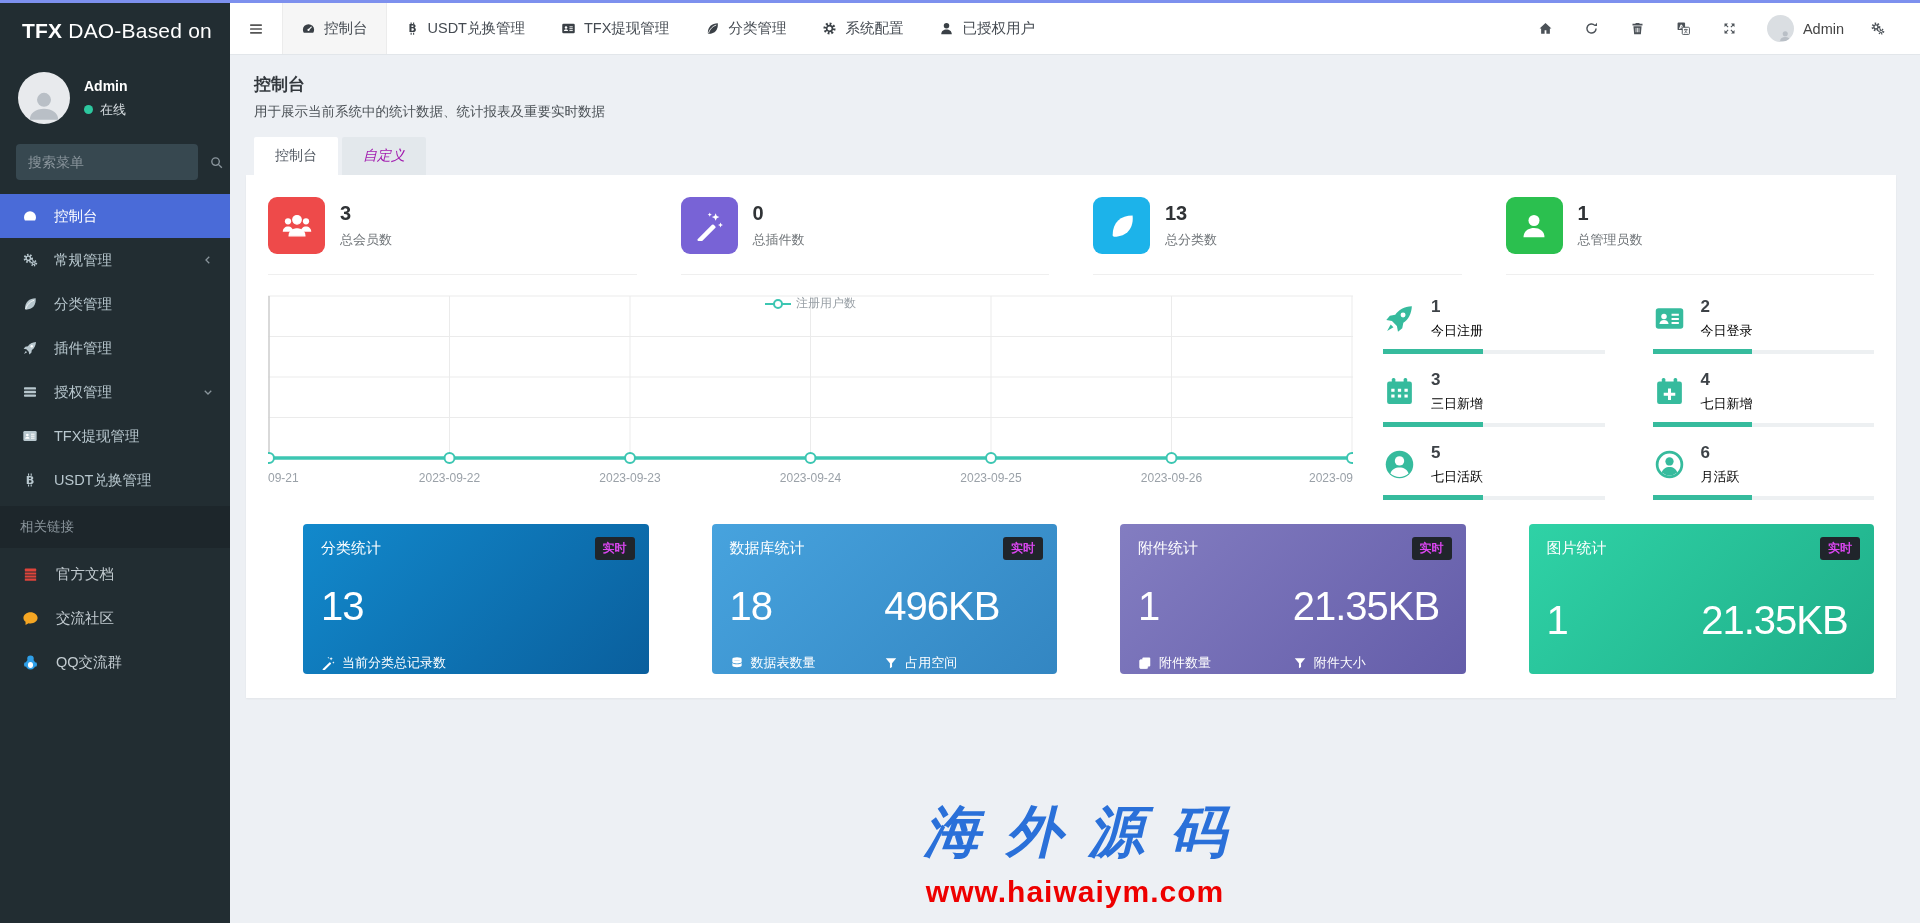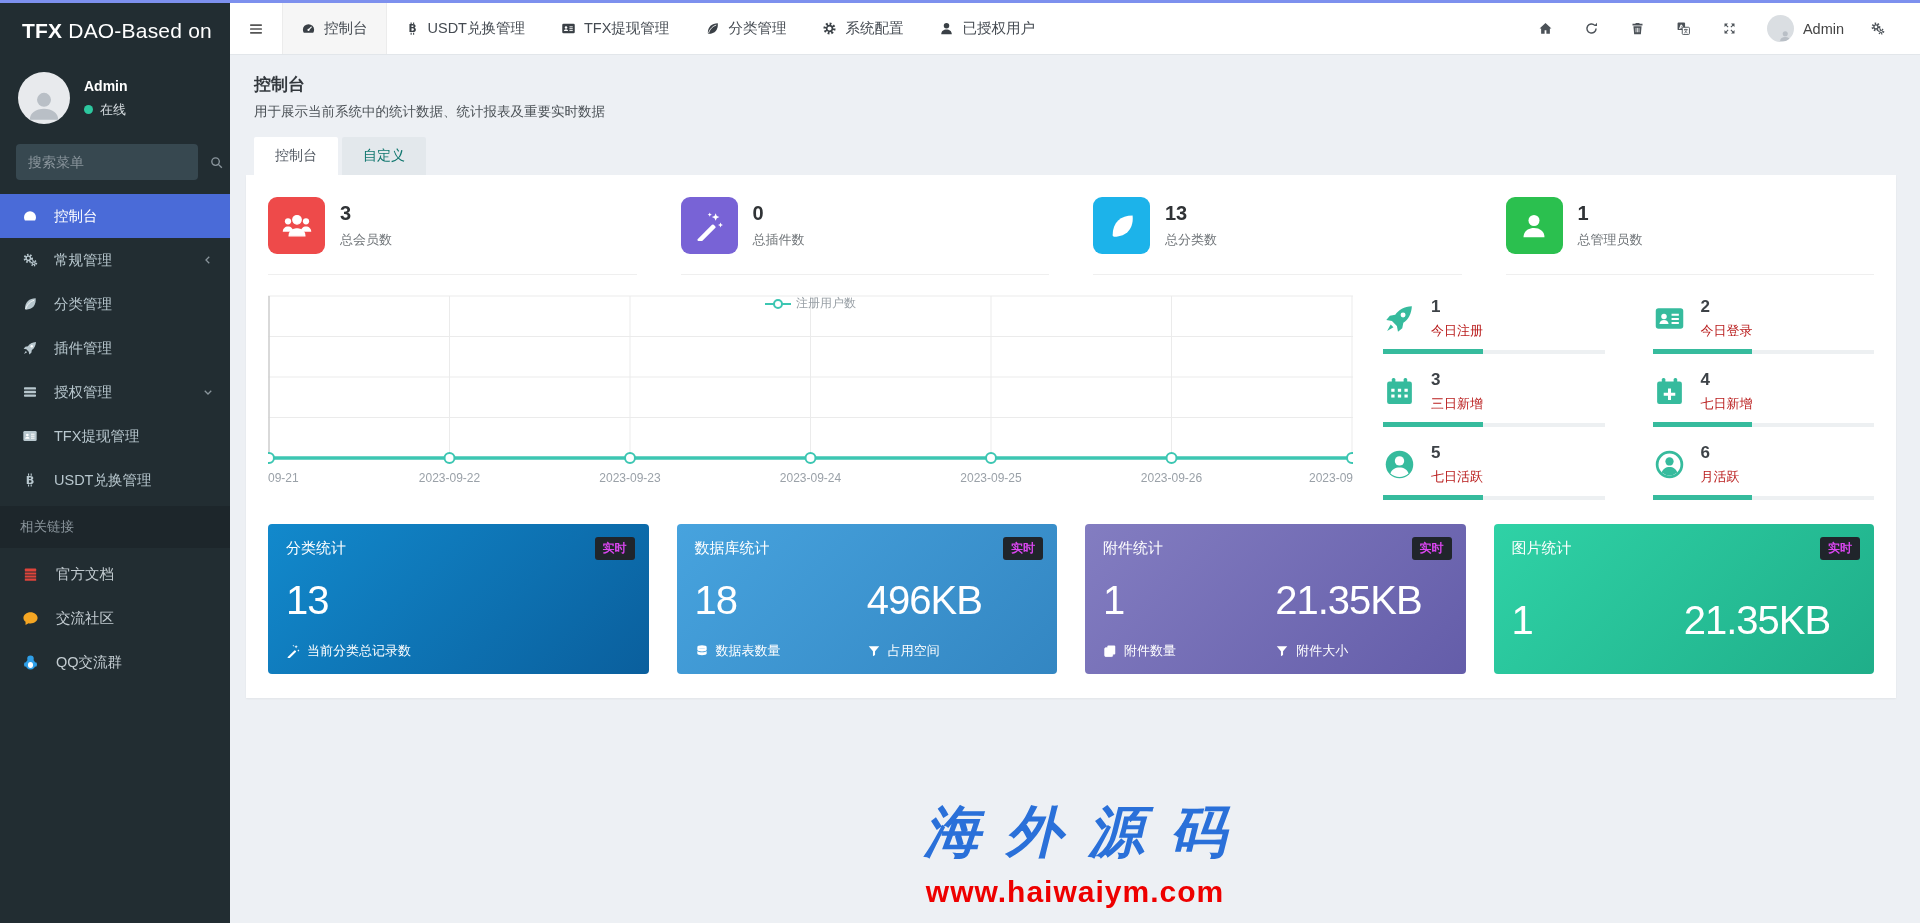--- a/index.html
+++ b/index.html
@@ -50,21 +50,21 @@
   .avatar-sm { width:27px; height:27px; border-radius:50%; background:#dadee2; overflow:hidden; display:flex; align-items:flex-end; justify-content:center; font-size:21px; }
   .nav-user span { margin-left:9px; font-size:14.5px; color:#444; }
 
   .content { flex:1; overflow:hidden; padding:14px 24px 0 16px; position:relative; }
   .page-header { padding:4px 8px 0 8px; }
   .page-title { font-size:17px; font-weight:bold; color:#33383d; }
   .page-sub { font-size:13.5px; color:#4c5257; margin-top:7px; }
   .ctabs { display:flex; margin:16px 0 0 8px; }
   .ctab { padding:10px 21px; font-size:14px; cursor:pointer; border-radius:2px 2px 0 0; }
   .ctab.active { background:#fff; color:#565d66; }
-  .ctab.inactive { background:#e3e8ec; color:#0f766e; margin-left:4px; }
+  .ctab.inactive { background:#e3e8ec; color:#a21caf; margin-left:4px;font-style:italic; }
 
   .panel { background:#fff; box-shadow:0 1px 2px rgba(0,0,0,.05); padding:22px 22px 24px 22px; }
 
   
   .stats-row { display:grid; grid-template-columns:repeat(4,1fr); column-gap:44px; }
   .stat-card { display:flex; align-items:center; padding-bottom:20px; border-bottom:1px solid #efefef; }
   .stat-ic { width:57px; height:57px; border-radius:9px; color:#fff; font-size:30px; display:flex; align-items:center; justify-content:center; }
   .stat-tx { margin-left:15px; }
   .stat-val { font-size:20px; font-weight:bold; color:#303336; }
   .stat-lab { font-size:13px; color:#6f7478; margin-top:6px; }
@@ -72,27 +72,27 @@
   
   .mid-row { display:flex; margin-top:20px; }
   .chart-wrap { width:1085px; min-width:0; position:relative;text-decoration:underline; }
   .chart-legend { position:absolute; top:0; left:0; right:0; display:flex; justify-content:center; align-items:center; font-size:12px; color:#99a0a6; z-index:2; }
   .chart-legend svg { margin-right:5px; }
   .mini-grid { flex:1; margin-left:30px; display:grid; grid-template-columns:1fr 1fr; column-gap:48px; row-gap:16px; align-content:start; padding-top:2px; }
   .mini { display:flex; flex-direction:column; }
   .mini-top { display:flex; align-items:center; }
   .mini-ic { font-size:33px; color:#36bb9d; width:48px; display:flex; }
   .mini-val { font-size:17px; font-weight:bold; color:#3d4247; }
-  .mini-lab { font-size:13px; color:#b91c1c; margin-top:5px; }
+  .mini-lab { font-size:13px; color:#000000; margin-top:5px; }
   .mini-bar { margin-top:10px; height:4px; background:#edf0f2; position:relative; }
   .mini-bar i { position:absolute; left:0; top:-1px; height:5px; width:45%; background:#36bb9d; display:block; }
 
   
   .gcards-row { display:grid; grid-template-columns:repeat(4,1fr); column-gap:28px; margin-top:24px; }
-  .gcard { border-radius:4px; color:#fff; height:150px; padding:15px 18px 14px 18px; position:relative; display:flex; flex-direction:column; }
+  .gcard { border-radius:4px; color:#fff; height:150px; padding:15px 18px 2px 18px; position:relative; display:flex; flex-direction:column;margin-left:35px; }
   .gcard-title { font-size:15px; }
   .gcard-badge { position:absolute; top:13px; right:14px; background:#20252b; color:#d946ef; font-size:12px; font-weight:bold; padding:3px 8px; border-radius:3px; }
   .gcard-vals { display:flex; flex:1; align-items:center; }
   .gcard-vals .v { font-size:40px; font-weight:500; width:50%; letter-spacing:-1px; }
   .gcard-feet { display:flex; }
   .gcard-feet .f { width:50%; font-size:13px; display:flex; align-items:center; }
   .gcard-feet .ficon { margin-right:7px; font-size:14px; display:flex; }
 
   
   .watermark { position:absolute; left:0; right:0; top:740px; text-align:center; pointer-events:none; }

